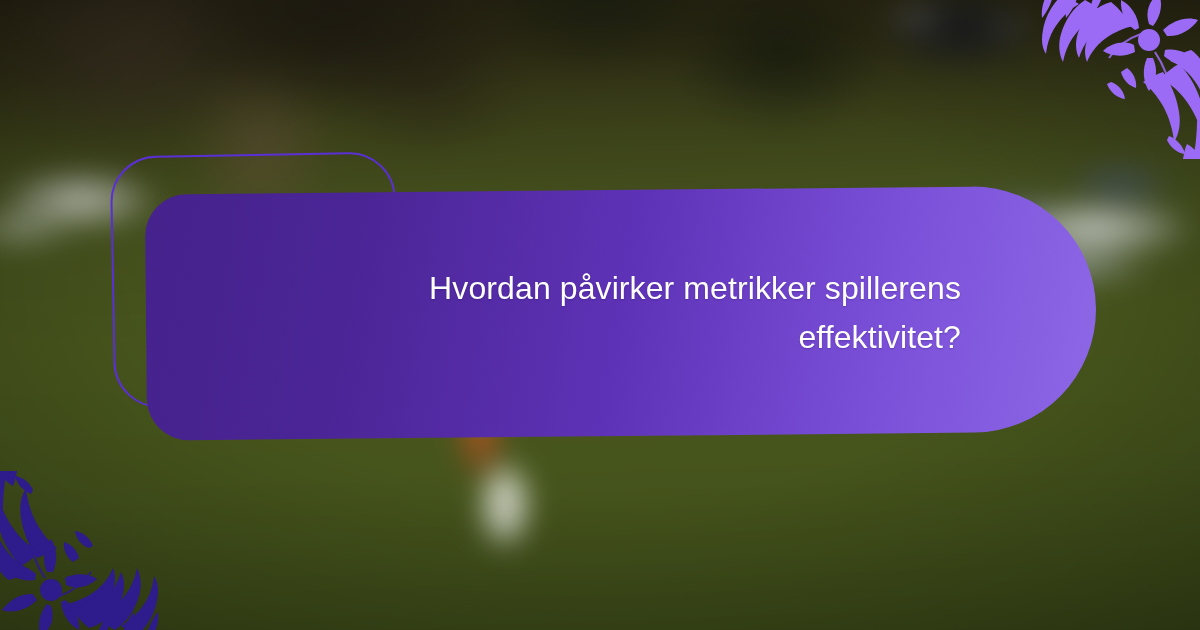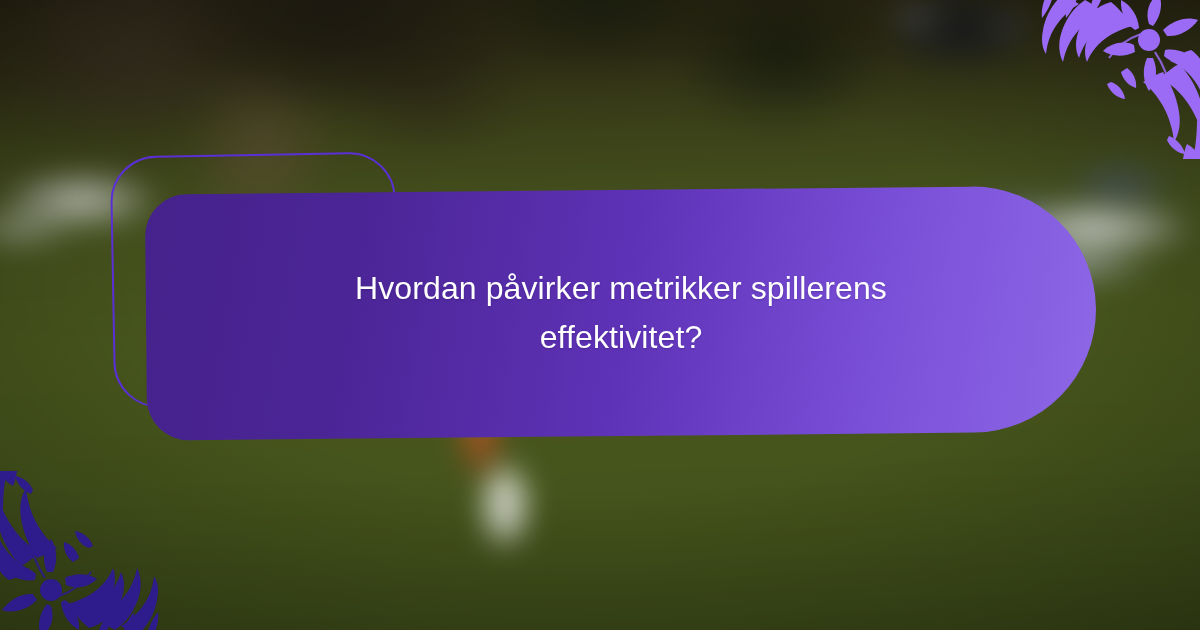--- a/index.html
+++ b/index.html
@@ -124,21 +124,21 @@
     background: linear-gradient(100deg, #45228c 0%, #4b2596 22%, #5e32b6 50%, #7a4fd8 76%, #8d68e6 100%);
     transform: rotate(-0.55deg);
     display: flex;
     align-items: center;
     justify-content: center;
     overflow: hidden;
   }
 
   .card-title {
     width: 680px;
-    text-align: center;
+    text-align: right;
     color: #ffffff;
     font-size: 32px;
     line-height: 1.52;
     font-weight: 400;
     letter-spacing: .1px;
     transform: rotate(0.55deg);
     text-shadow: 0 1px 2px rgba(30,10,70,.25);
   }
 </style>
 </head>

